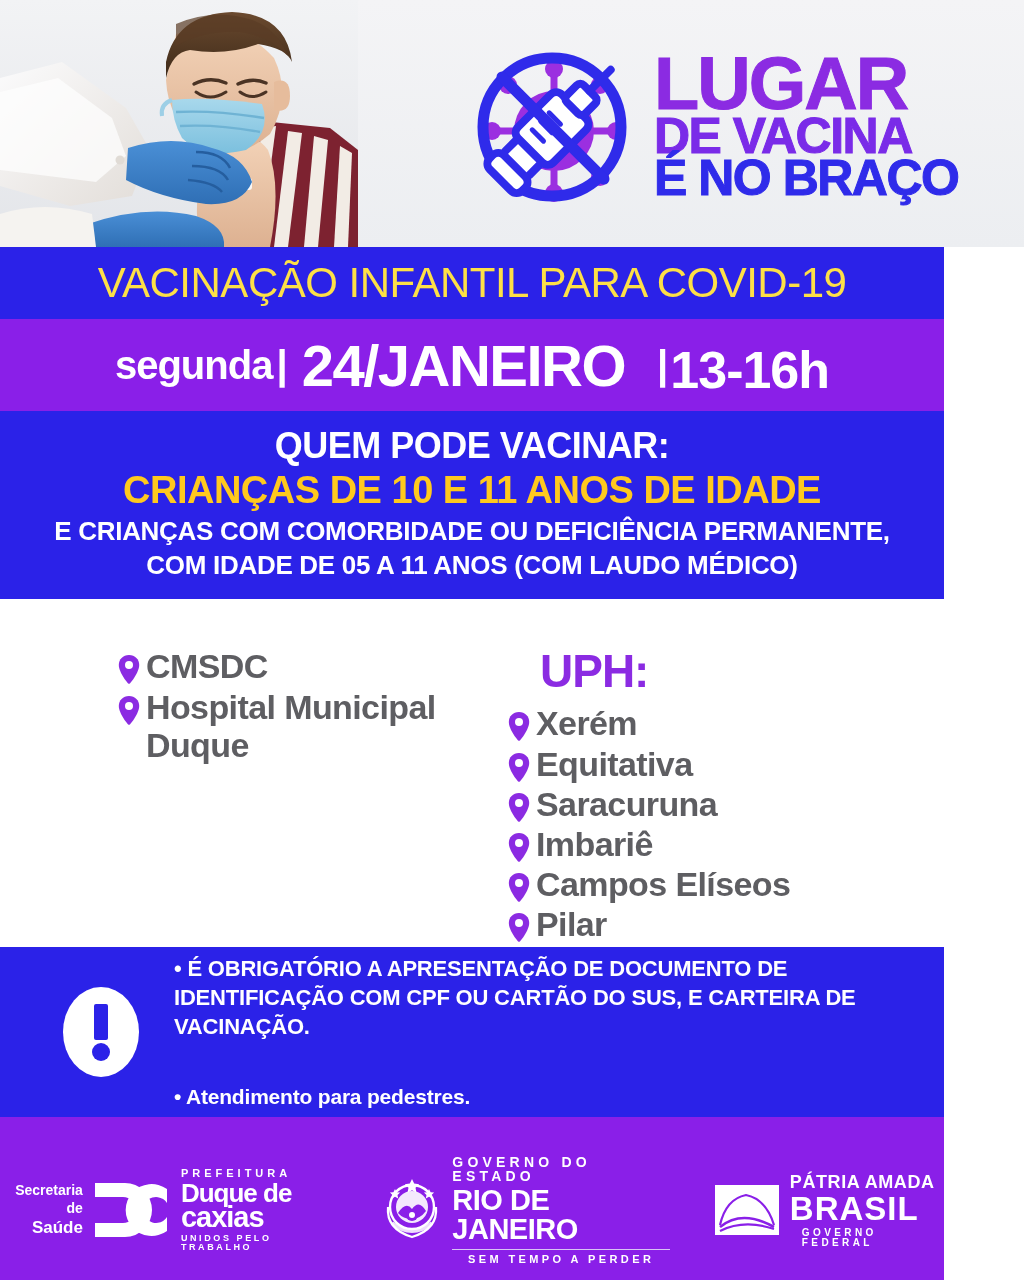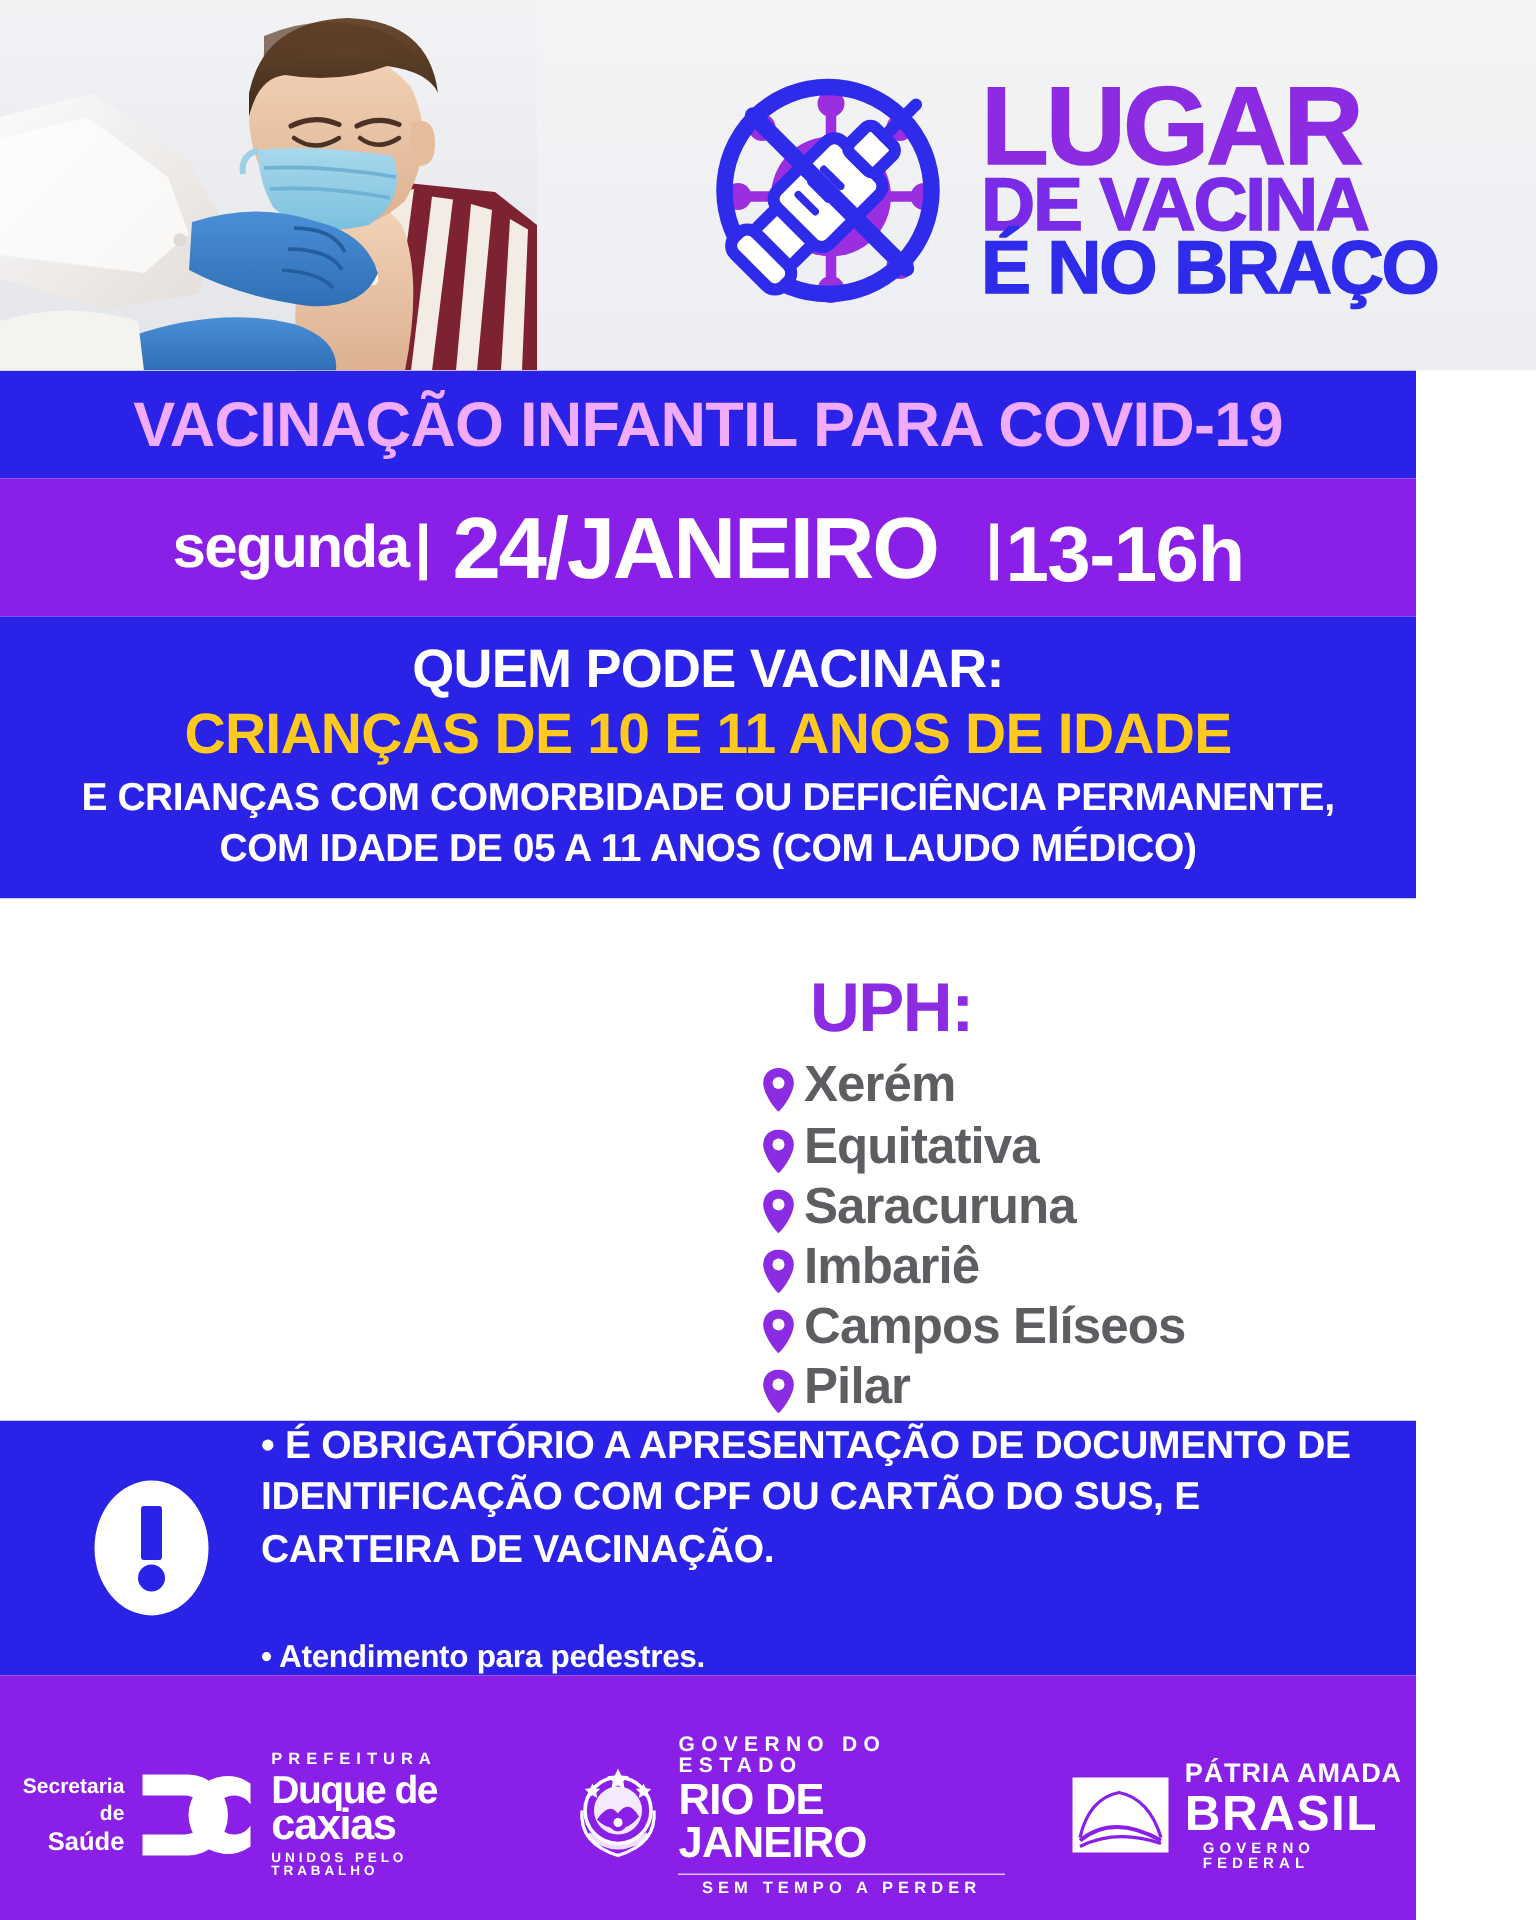--- a/index.html
+++ b/index.html
@@ -46,21 +46,21 @@
     font-size:50px; font-weight:800; letter-spacing:-1.5px;
     color:#2F2BEA; -webkit-text-stroke:1px #2F2BEA;
   }
 
   
   .band-title{
     background:#2B22E8; height:72px; width:100%;
     display:flex; align-items:center; justify-content:center;
   }
   .band-title .t{
-    color:#f0abfc; font-size:42px; font-weight:700;
+    color:#fde047; font-size:42px; font-weight:400;
     letter-spacing:-0.5px; white-space:nowrap;text-align:right;
   }
 
   .band-date{
     background:#8A1FE8; height:92px; width:100%;
     display:flex; align-items:center; justify-content:center; gap:0px;
     color:#fff;
   }
   .band-date .weekday{ font-size:40px; font-weight:800; letter-spacing:-1px; }
   .band-date .sep{ font-size:40px; font-weight:800; padding:0 4px; }
@@ -104,21 +104,21 @@
   .col-right .loc-text{ font-size:34px; }
 
   
   .notice{
     background:#2B22E8; width:100%; height:170px;
     display:flex; align-items:center; padding:0 40px 0 62px; gap:34px;
   }
   .excl{ flex:0 0 auto; width:78px; height:92px; }
   .excl svg{ display:block; width:78px; height:92px; }
   .notice-body{ color:#fff; }
-  .n1{ font-size:26px; font-weight:700; line-height:1.32; letter-spacing:-0.2px; }
+  .n1{ font-size:22px; font-weight:700; line-height:1.32; letter-spacing:-0.2px; }
   .n2{ font-size:21px; font-weight:700; line-height:1.32; margin-top:42px; letter-spacing:-0.2px; }
 
   
   .footer{
     background:#8A1FE8; width:100%; height:180px;
     display:flex; align-items:center; justify-content:center; gap:44px;
     padding-top:6px;
   }
   .fg{ display:flex; align-items:center; gap:10px; }
 
@@ -297,20 +297,40 @@
 
   <div class="band-who">
     <div class="who-h">QUEM PODE VACINAR:</div>
     <div class="who-y">CRIANÇAS DE 10 E 11 ANOS DE IDADE</div>
     <div class="who-s">E CRIANÇAS COM COMORBIDADE OU DEFICIÊNCIA PERMANENTE,</div>
     <div class="who-s">COM IDADE DE 05 A 11 ANOS (COM LAUDO MÉDICO)</div>
   </div>
 
   <div class="locations">
 
+    <div class="col-left">
+      <div class="loc-item">
+        <span class="pin">
+          <svg viewBox="0 0 22 30">
+              <path d="M11 0C5 0 .8 4.4.8 10c0 7.4 9.1 19 10.2 19S21.2 17.4 21.2 10C21.2 4.4 17 0 11 0z" fill="#8B2BE2"></path>
+              <circle cx="11" cy="10" r="4" fill="#fff"></circle>
+            </svg>
+        </span>
+        <span class="loc-text">CMSDC</span>
+      </div>
+      <div class="loc-item">
+        <span class="pin">
+          <svg viewBox="0 0 22 30">
+              <path d="M11 0C5 0 .8 4.4.8 10c0 7.4 9.1 19 10.2 19S21.2 17.4 21.2 10C21.2 4.4 17 0 11 0z" fill="#8B2BE2"></path>
+              <circle cx="11" cy="10" r="4" fill="#fff"></circle>
+            </svg>
+        </span>
+        <span class="loc-text">Hospital Municipal Duque</span>
+      </div>
+    </div>
 
     <div class="col-right">
       <div class="uph-head">UPH:</div>
 
       <div class="loc-item">
         <span class="pin">
           <svg viewBox="0 0 22 30">
               <path d="M11 0C5 0 .8 4.4.8 10c0 7.4 9.1 19 10.2 19S21.2 17.4 21.2 10C21.2 4.4 17 0 11 0z" fill="#8B2BE2"></path>
               <circle cx="11" cy="10" r="4" fill="#fff"></circle>
             </svg>

